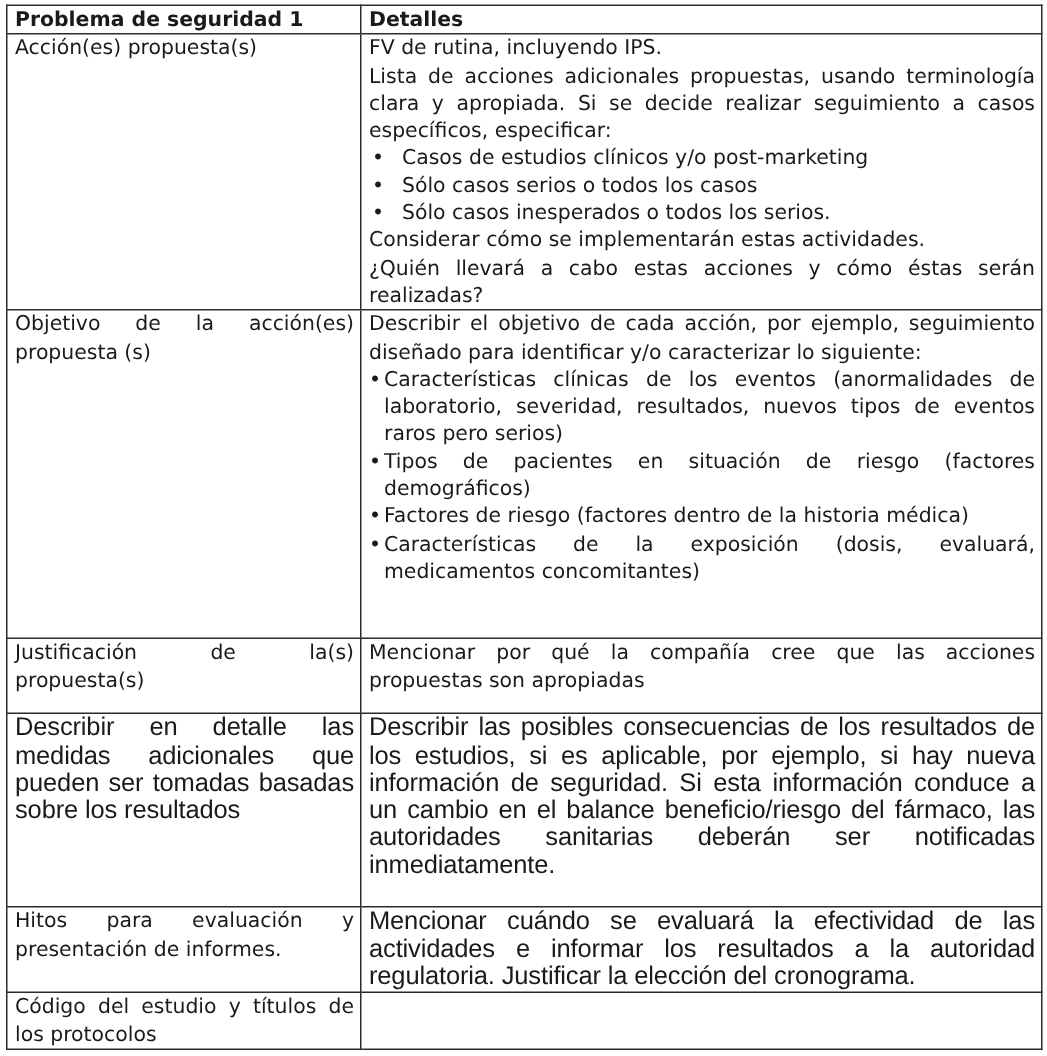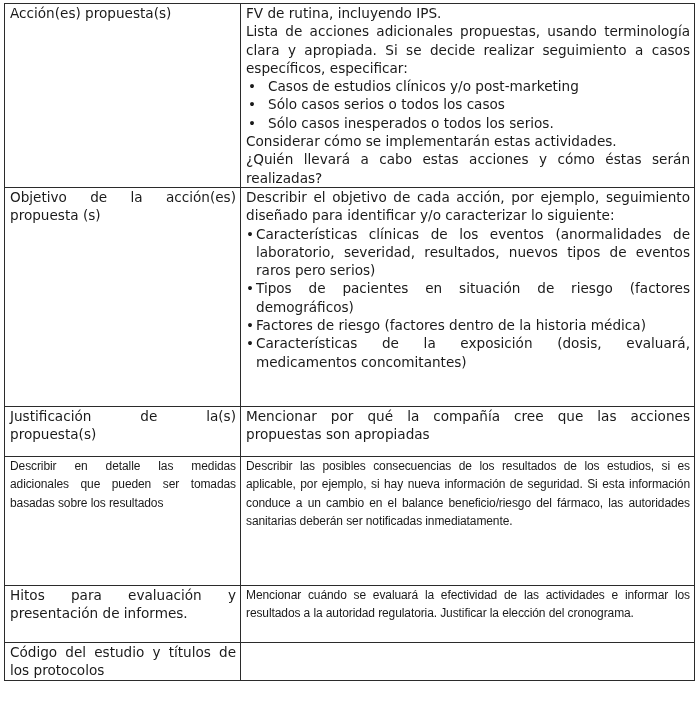--- a/index.html
+++ b/index.html
@@ -28,39 +28,43 @@
   }
   col.c1 { width: 236px; }
   col.c2 { width: 454px; }
   th { font-weight: bold; text-align: left; height: 18px; }
   .r1 td { height: 183px; }
   .r2 td { height: 218px; }
   .r3 td { height: 49px; }
   .r4 td { height: 128px; }
   .r5 td { height: 56px; }
   .r6 td { height: 36px; margin-left: 44px; }
-  .cond { font-family: "Liberation Sans", sans-serif; font-size: 12px; letter-spacing: -0.1px; }
+  .cond { font-family: "Liberation Sans", sans-serif; font-size: 17px; letter-spacing: -0.1px; }
   ul.bul1 { margin: 0; padding: 0; list-style: none; }
   ul.bul1 li { position: relative; padding-left: 22px; }
   ul.bul1 li::before { content: "\2022"; position: absolute; left: 2px; }
   ul.bul2 { margin: 0; padding: 0; list-style: none; }
   ul.bul2 li { position: relative; padding-left: 10px; }
   ul.bul2 li::before { content: "\2022"; position: absolute; left: 0px; }
   p { margin: 0; }
 </style>
 </head>
 <body>
 
 <div class="doc">
   <table class="grid">
     <colgroup>
         <col class="c1">
         <col class="c2">
       </colgroup>
     <tbody>
+        <tr>
+      <th>Problema de seguridad 1</th>
+      <th>Detalles</th>
+    </tr>
 
     <tr class="r1">
       <td>Acción(es) propuesta(s)</td>
       <td>
         <p>FV de rutina, incluyendo IPS.</p>
         <p>Lista de acciones adicionales propuestas, usando terminología clara y apropiada. Si se decide realizar seguimiento a casos específicos, especificar:</p>
         <ul class="bul1">
           <li>Casos de estudios clínicos y/o post-marketing</li>
           <li>Sólo casos serios o todos los casos</li>
           <li>Sólo casos inesperados o todos los serios.</li>

